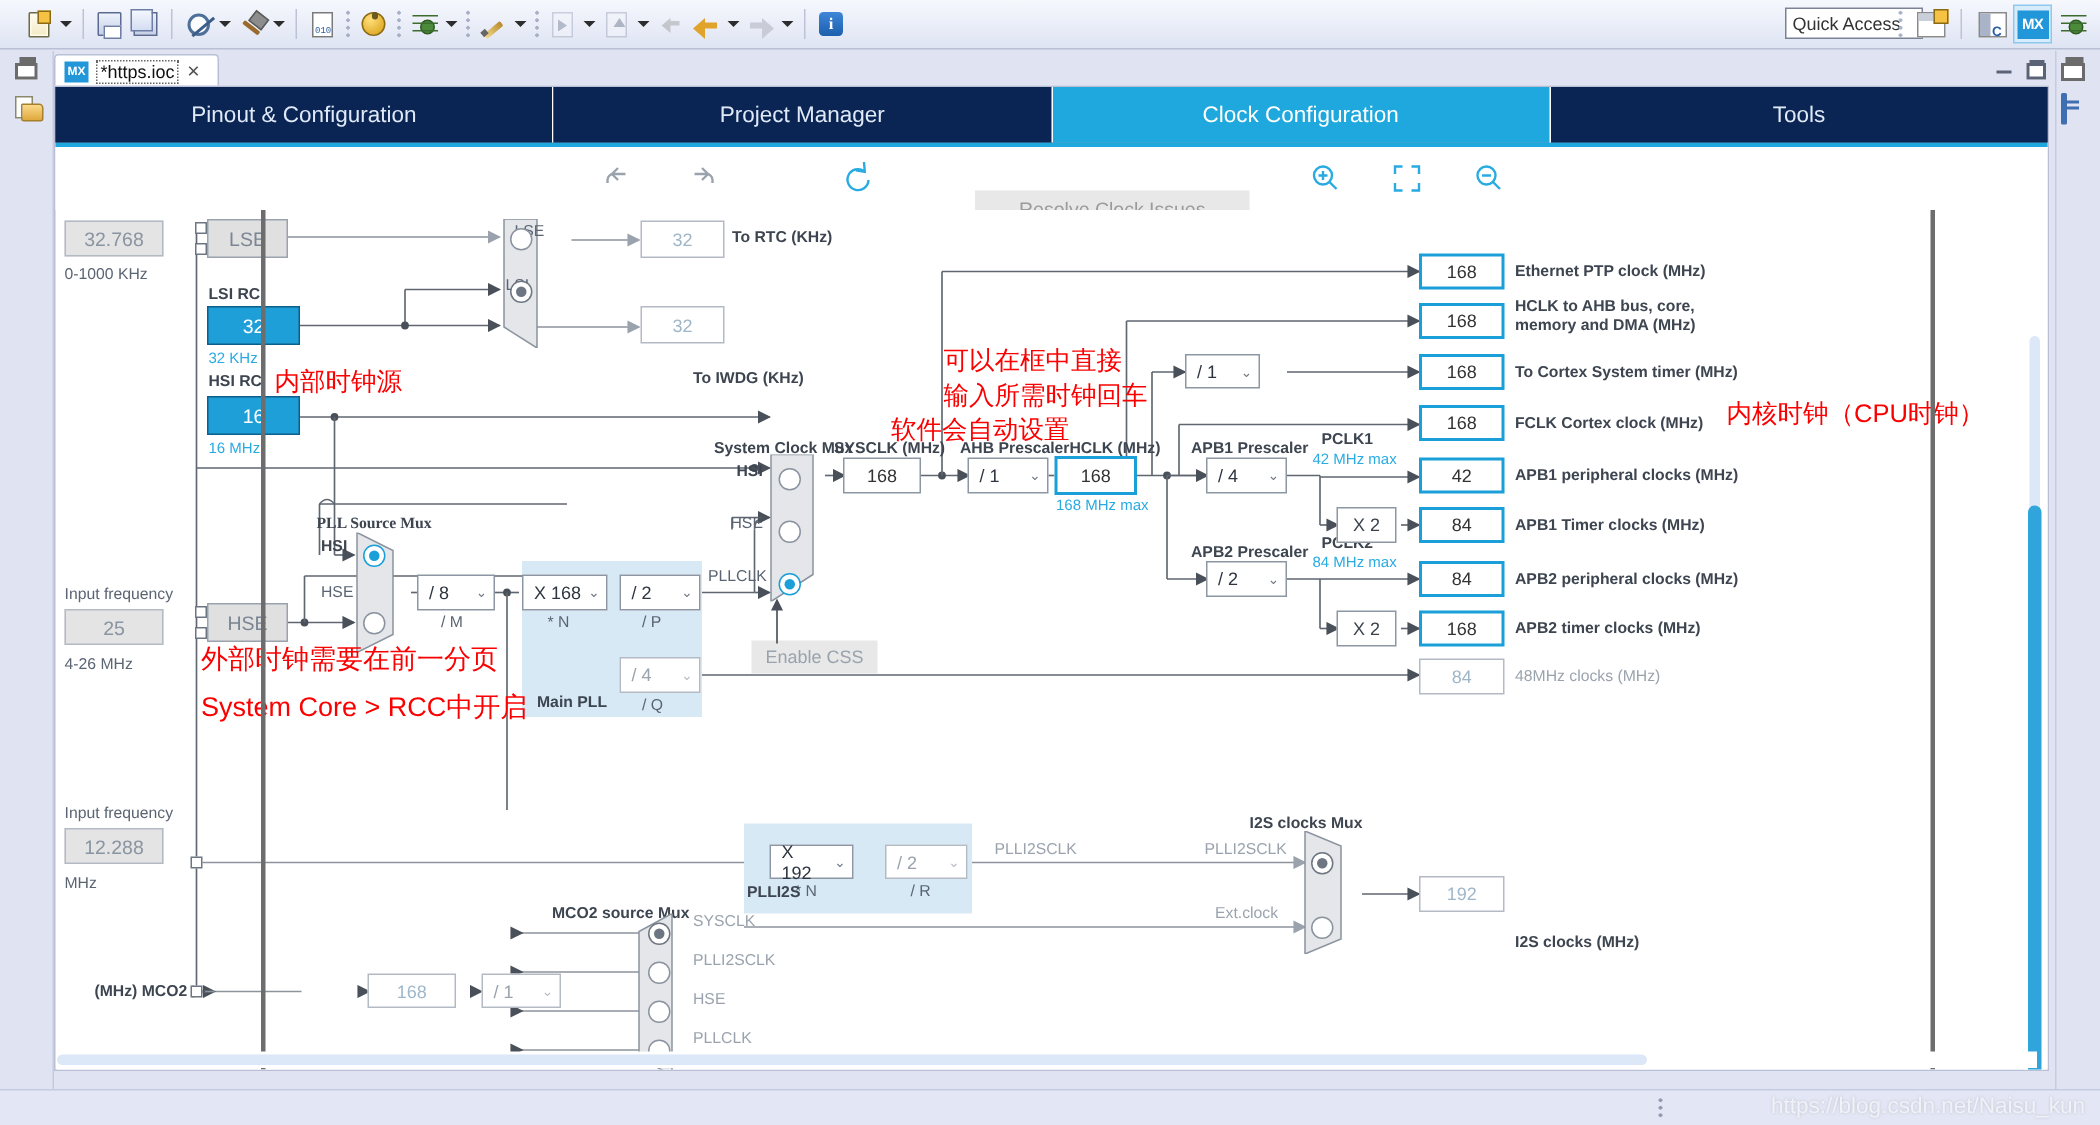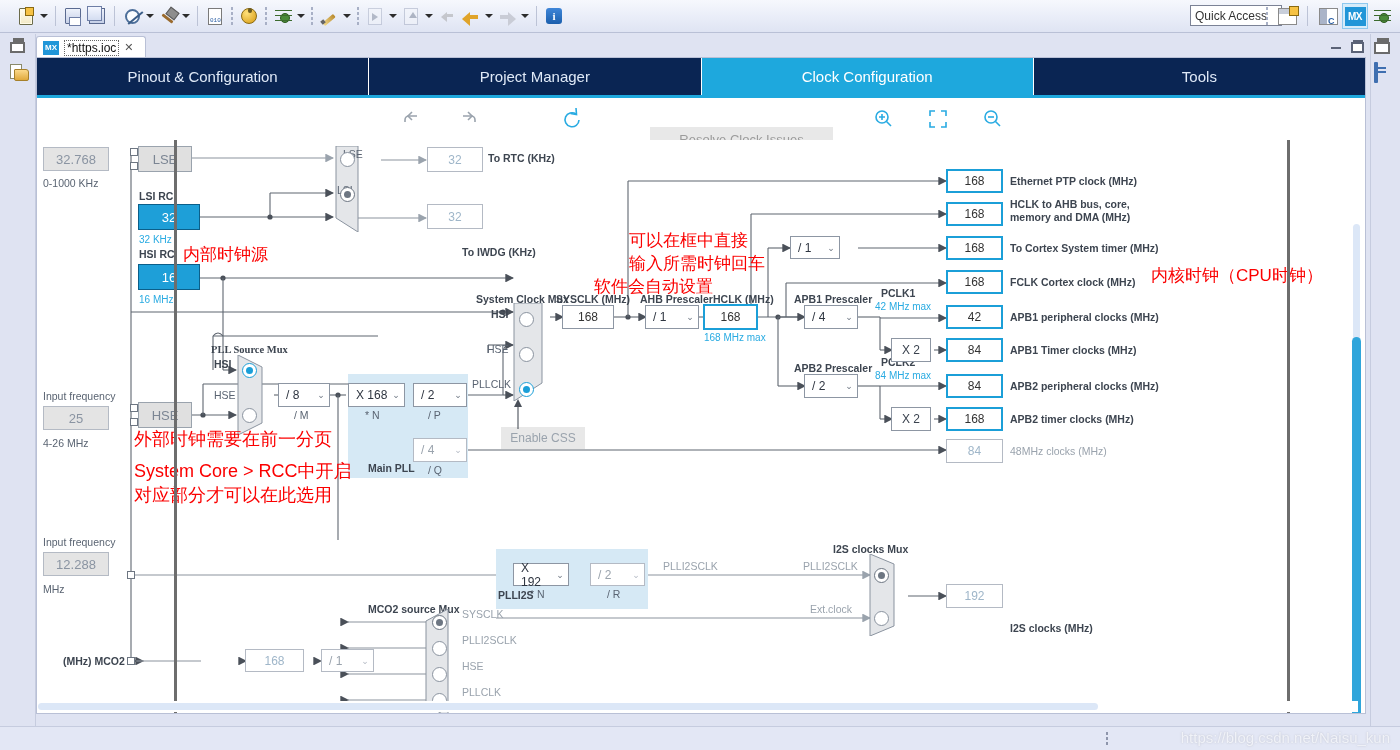--- a/index.html
+++ b/index.html
@@ -662,25 +662,24 @@
           <span class="cv">/ 2</span>
           <span class="chev">⌄</span>
         </div>
         <div class="lbl" style="left:390px; top:269px;">/ P</div>
 
         <div class="combo dim" style="left:375px; top:298px; width:54px; height:24px;">
           <span class="cv">/ 4</span>
           <span class="chev">⌄</span>
         </div>
         <div class="lbl" style="left:390px; top:324px;">/ Q</div>
-        <div class="lbl-b" style="left:330px; top:322px;">Main PLL</div>
+        <div class="lbl-b" style="left:320px; top:322px;">Main PLL</div>
 
         <div class="red-note big" style="left:96px; top:288px;">外部时钟需要在前一分页</div>
         <div class="red-note big" style="left:96px; top:320px;">System Core &gt; RCC中开启</div>
-        <div class="red-note big" style="left:96px; top:344px;">对应部分才可以在此选用</div>
 
         <div class="lbl-b" style="left:438px; top:153px;">System Clock Mux</div>
         <svg style="position:absolute;left:474px;top:163px;width:44px;height:98px;">
           <path class="mux" d="M2,0 L30,0 L30,80 L2,98 Z"></path>
         </svg>
         <div class="lbl-b" style="left:453px; top:168px;">HSI</div>
         <div class="lbl" style="left:449px; top:203px;">HSE</div>
         <div class="lbl" style="left:434px; top:238px;">PLLCLK</div>
         <div class="radio" style="left:481px; top:172px;"></div>
         <div class="radio" style="left:481px; top:207px;"></div>

